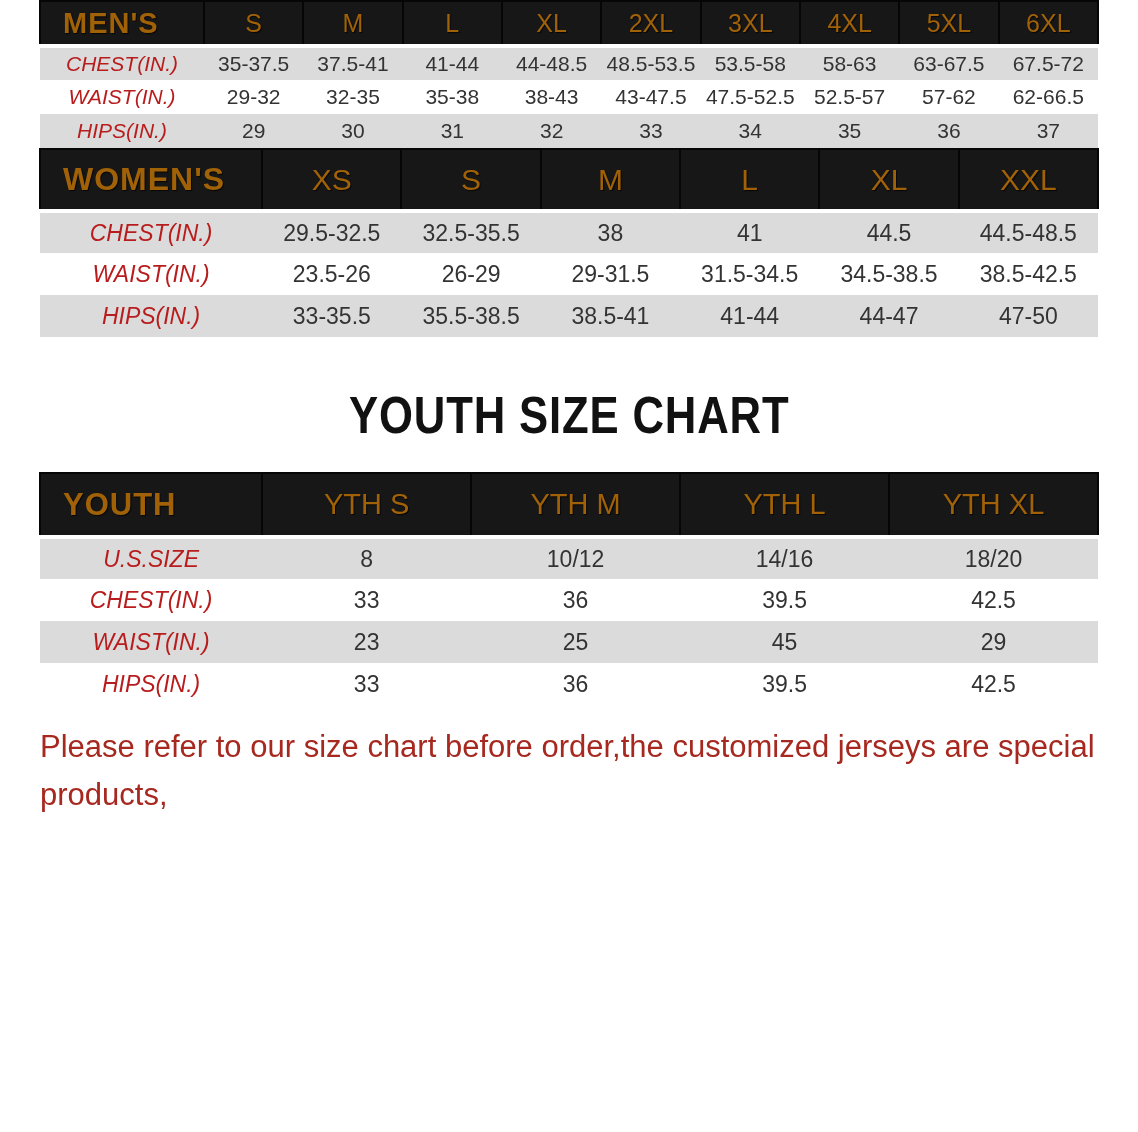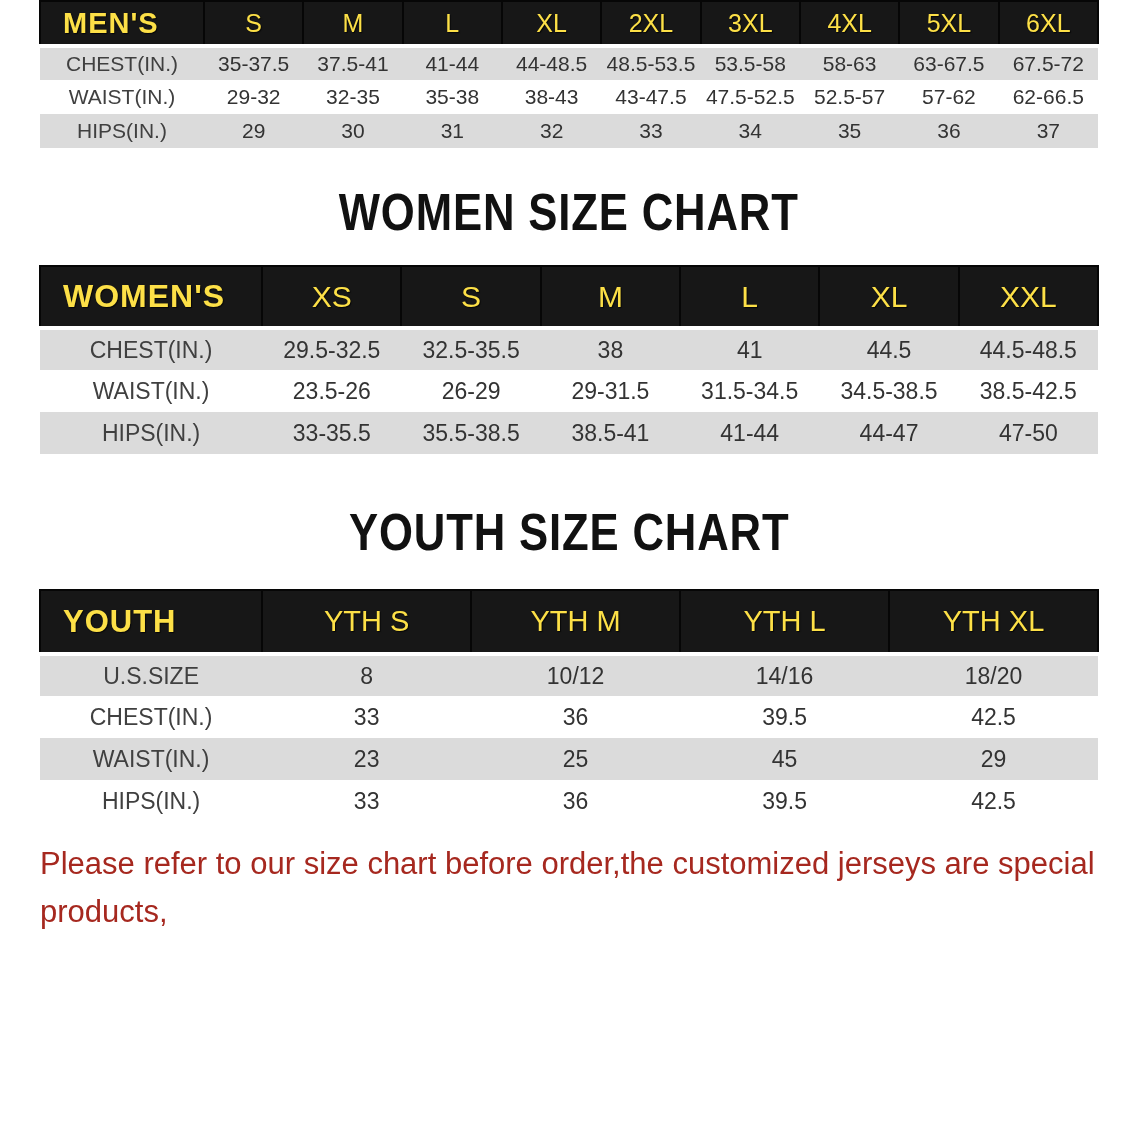--- a/index.html
+++ b/index.html
@@ -39,31 +39,31 @@
   .section-heading .squish{display:inline-block;transform:scaleX(0.84);transform-origin:center;letter-spacing:1px;}
   .men-section .section-heading{margin:26px 0 18px;}
   .women-section .section-heading{margin:36px 0 24px;}
   .youth-section .section-heading{margin:50px 4px 28px;}
 
   
   .size-table{
     width:1060px;margin:0 auto;border-collapse:collapse;table-layout:fixed;
   }
   .size-table thead th{
-    background:var(--table-header-black);color:#fde047;font-weight:400;
+    background:var(--table-header-black);color:#a16207;font-weight:400;
     text-align:center;padding:2px;border:2px solid #060606;
     text-shadow:1px 1px 1px rgba(0,0,0,0.7);white-space:nowrap;margin-top:28px;
   }
   .size-table thead th.group{
     text-align:left;padding-left:22px;font-weight:700;letter-spacing:1px;
   }
   .size-table td{
     text-align:center;color:#333;padding:0;background:#fff;white-space:nowrap;
   }
-  .size-table td.rowlabel{color:#404040;}
+  .size-table td.rowlabel{color:#b91c1c;font-style:italic;}
   .size-table tbody tr:nth-child(odd) td{background:var(--row-gray);}
   .size-table tbody tr:first-child td{border-top:4px solid #fff;}
 
   .men thead th{height:45px;font-size:25px;}
   .men thead th.group{font-size:29px;}
   .men tbody td{height:34px;font-size:21px;}
 
   .women thead th{height:62px;font-size:30px;}
   .women thead th.group{font-size:32px;}
   .women tbody td{height:42px;font-size:23px;}
@@ -148,21 +148,20 @@
             <td>34</td>
             <td>35</td>
             <td>36</td>
             <td>37</td>
           </tr>
         </tbody>
       </table>
   </section>
 
   <section class="chart-section women-section">
-    <h2 class="section-heading"><span class="squish">WOMEN SIZE CHART</span></h2>
     <table class="size-table women">
         <colgroup>
           <col style="width: 21%;">
           <col>
           <col>
           <col>
           <col>
           <col>
           <col>
         </colgroup>

